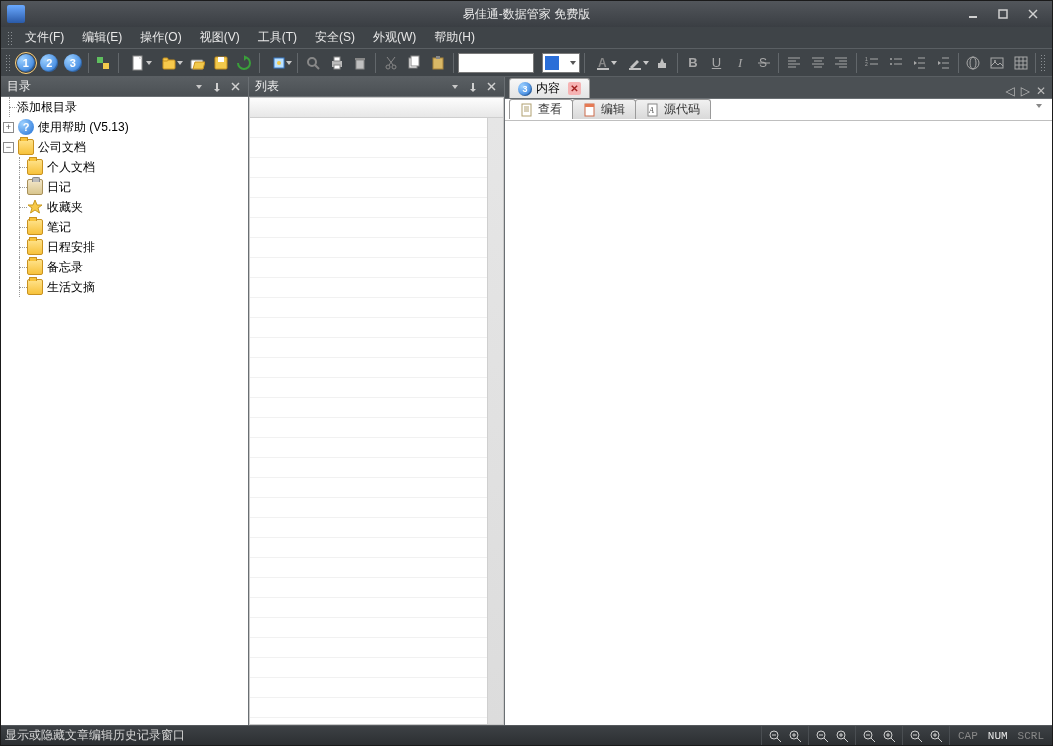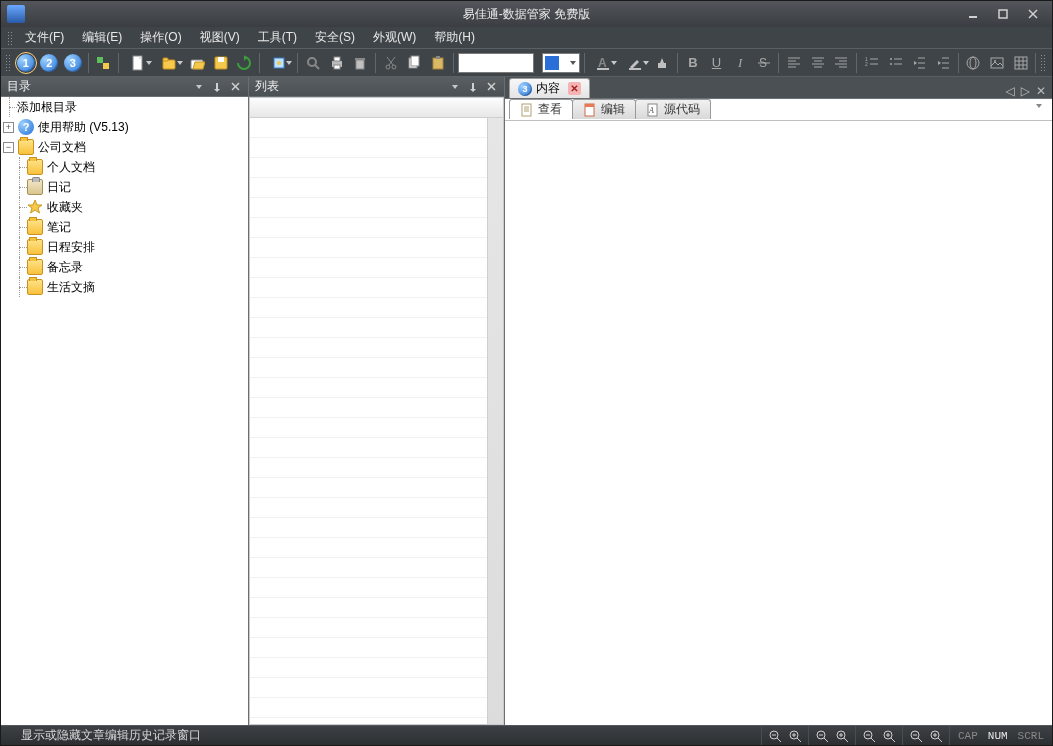--- a/index.html
+++ b/index.html
@@ -63,21 +63,21 @@
 .doc-tab .num-badge { width:14px; height:14px; font-size:9px; }
 .doc-tab .close { width:13px; height:13px; border-radius:2px; background:#f6b3b3; display:flex; align-items:center; justify-content:center; color:#a02020; font-size:10px; font-weight:bold; margin-left:4px; cursor:pointer; }
 .doc-tabs .rcontrols { margin-left:auto; display:flex; align-items:center; gap:6px; color:#bcbcbc; padding-right:6px; }
 .sub-tabs { height:22px; background:#fff; border-bottom:1px solid #bfbfbf; display:flex; padding-left:4px; gap:0; }
 .sub-tab { height:20px; display:flex; align-items:center; gap:4px; padding:0 10px; border:1px solid #9a9a9a; border-bottom:none; background:linear-gradient(#f1f1f1,#d9d9d9); border-radius:3px 3px 0 0; margin-right:-1px; color:#333; }
 .sub-tab.active { background:#fff; position:relative; z-index:2; }
 .sub-tabs .opt { margin-left:auto; margin-right:6px; width:14px; height:14px; display:flex; align-items:center; justify-content:center; color:#888; cursor:pointer; }
 .content { flex:1; background:#fff; }
 
 .statusbar { height:20px; background:linear-gradient(#3d4145,#2c2f32); border-top:1px solid #55595d; display:flex; align-items:center; color:#d7d7d7; font-size:12px; }
-.statusbar .msg { padding:0 20px; flex:1; }
+.statusbar .msg { padding:0 4px; flex:1; }
 .sb-group { display:flex; align-items:center; gap:2px; padding:0 4px; border-left:1px solid #4a4e52; height:100%;font-family:Liberation Mono, monospace; }
 .sb-btn { width:18px; height:16px; display:flex; align-items:center; justify-content:center; color:#cfcfcf; cursor:pointer; }
 .sb-ind { padding:0 4px; color:#888; font-size:11px; }
 .sb-ind.on { color:#e6e6e6; }
 .tri-down { width:0; height:0; border-left:3px solid transparent; border-right:3px solid transparent; border-top:4px solid #c8c8c8; display:inline-block; }
 </style>
 </head>
 <body>
 
 <div class="window">

